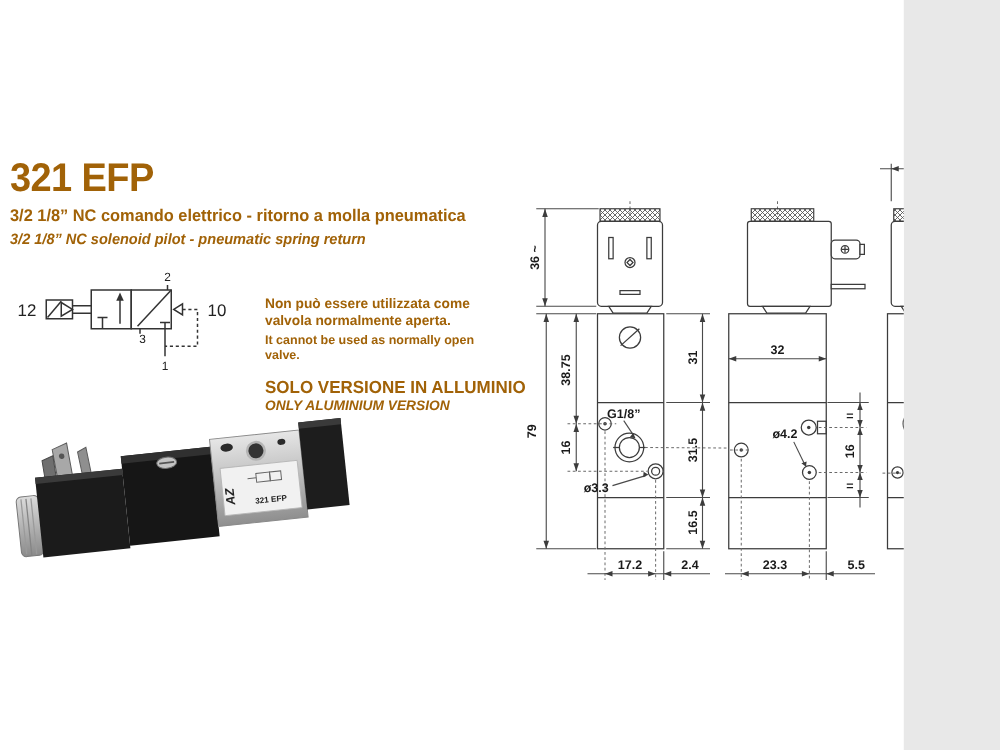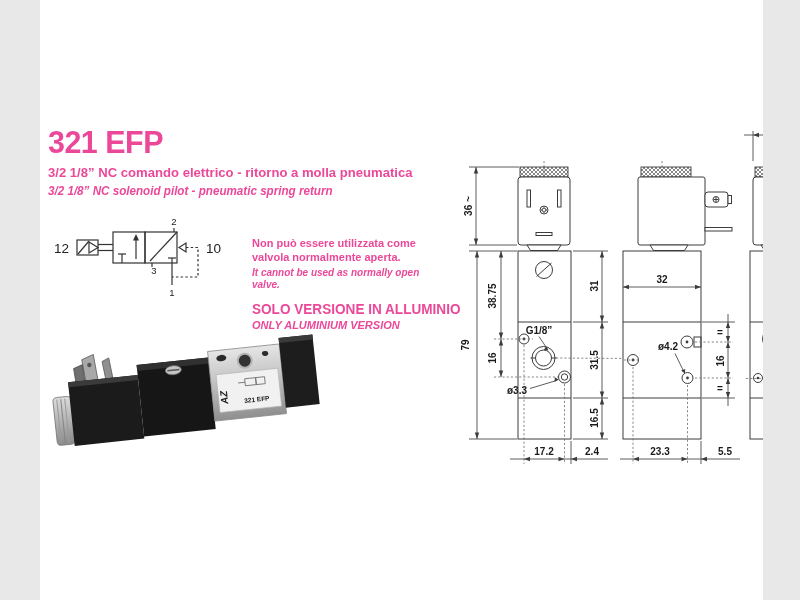--- a/index.html
+++ b/index.html
@@ -1,35 +1,35 @@
 <!DOCTYPE html>
 <html><head>
 <meta charset="utf-8">
 <style>
   html,body{margin:0;padding:0;background:#e8e8e8;}
   .page{
     position:relative;width:723px;height:600px;background:#ffffff;
-    font-family:"Liberation Sans",sans-serif;color:#ec4899;overflow:hidden;margin-left:40px;
+    font-family:"Liberation Sans",sans-serif;color:#a16207;overflow:hidden;
   }
   .title{
     position:absolute;left:8px;top:124px;font-size:32px;font-weight:bold;
     transform:scaleX(0.95);transform-origin:left top;letter-spacing:-0.5px;white-space:nowrap;
   }
   .sub-it{
     position:absolute;left:8px;top:165px;font-size:13.5px;font-weight:bold;
     transform:scaleX(0.97);transform-origin:left top;white-space:nowrap;
   }
   .sub-en{
     position:absolute;left:8px;top:184px;font-size:12px;font-weight:bold;font-style:italic;
     transform:scaleX(0.97);transform-origin:left top;white-space:nowrap;
   }
   .symbol-wrap{position:absolute;left:5px;top:213px;}
   .notes{position:absolute;left:212px;top:236px;width:192px;}
   .warn-it{font-size:11px;font-weight:bold;line-height:1.3;}
-  .warn-en{font-size:10px;font-weight:bold;font-style:italic;margin-top:2px;line-height:1.25;}
+  .warn-en{font-size:10px;font-weight:bold;margin-top:2px;line-height:1.25;}
   .solo-it{font-size:14px;font-weight:bold;margin-top:9px;white-space:nowrap;transform:scaleX(0.97);transform-origin:left top;}
   .solo-en{font-size:11px;font-weight:bold;font-style:italic;margin-top:2px;white-space:nowrap;}
   .photo-wrap{position:absolute;left:10px;top:332px;}
   .drawings-wrap{position:absolute;left:400px;top:100px;}
 
   
   .ln{stroke:#3c3c3c;stroke-width:1;fill:none;}
   .lnw{stroke:#3c3c3c;stroke-width:1;fill:#ffffff;}
   .dim{stroke:#4a4a4a;stroke-width:0.9;fill:none;}
   .dot{stroke:#6a6a6a;stroke-width:0.8;fill:none;stroke-dasharray:2.2 2;}

